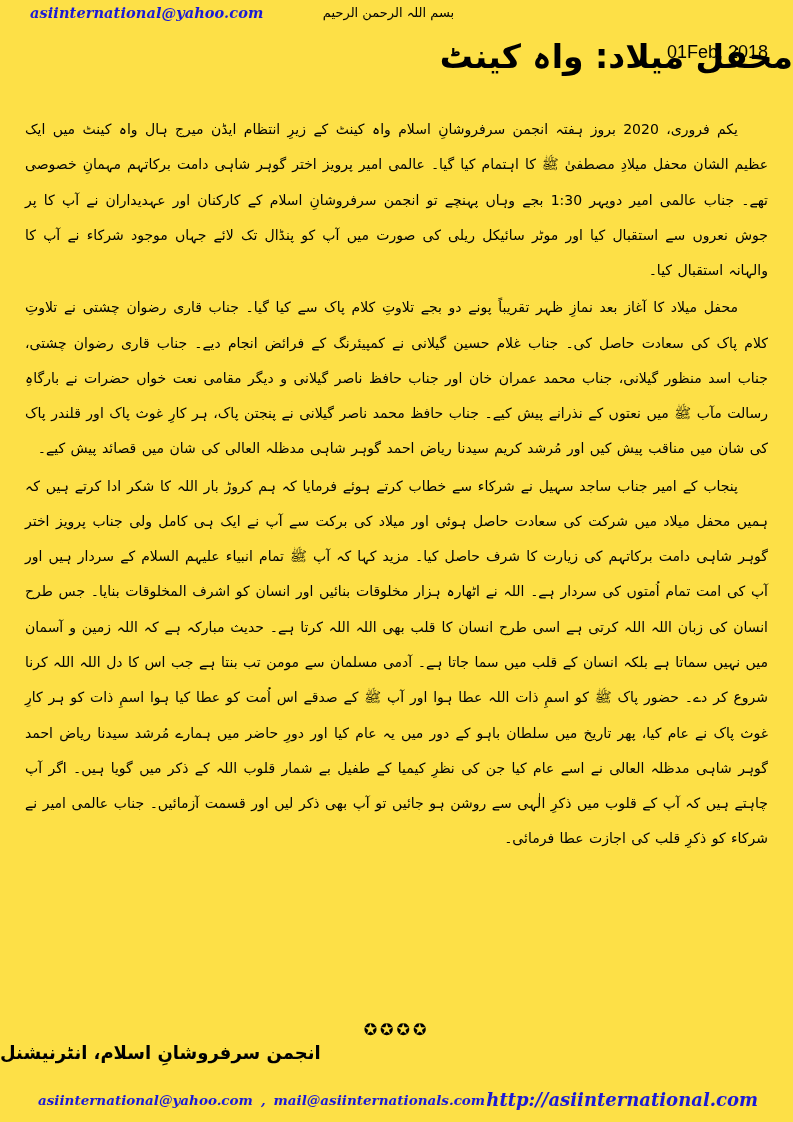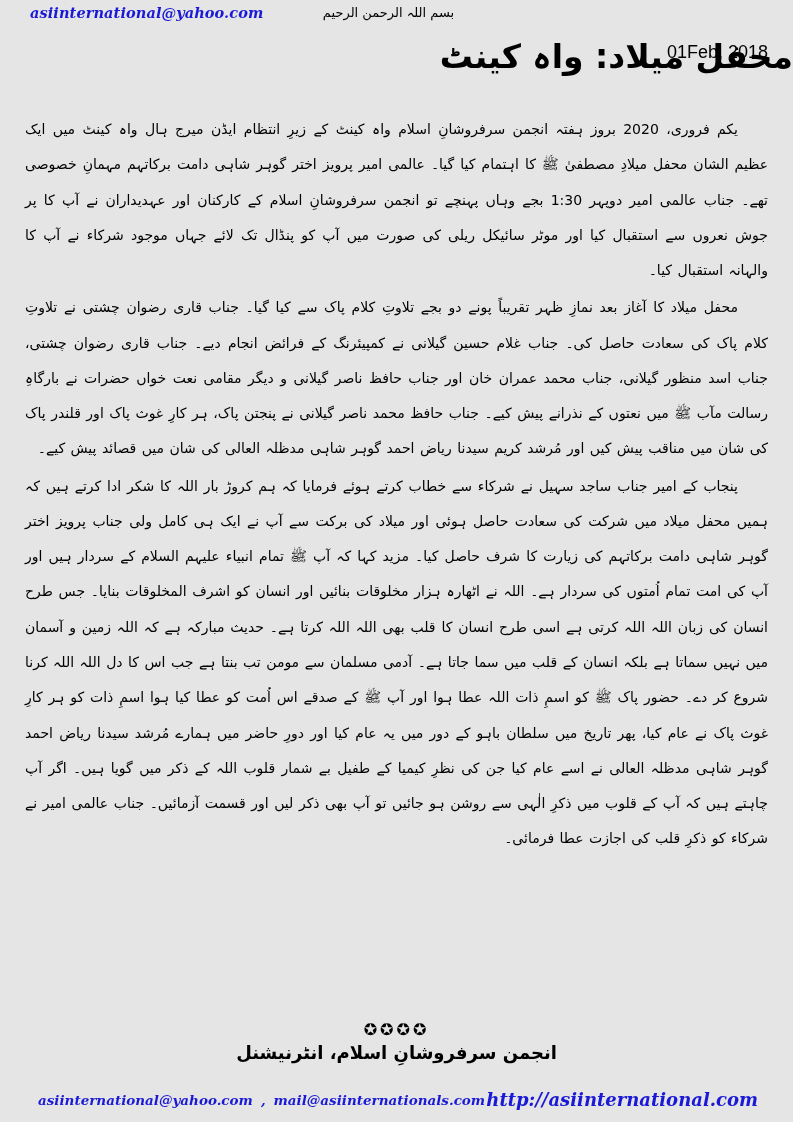--- a/index.html
+++ b/index.html
@@ -4,21 +4,21 @@
 <style>
   html, body {
     margin: 0;
     padding: 0;
     background: #ffffff;
   }
   .page {
     position: relative;
     width: 793px;
     height: 1122px;
-    background: #e5e5e5;
+    background: #fde047;
     overflow: hidden;
     font-family: "DejaVu Sans", sans-serif;
   }
 
   
   .header {
     position: relative;
     height: 100px;
   }
   .header-email {
@@ -96,21 +96,21 @@
     font-size: 16px;
     letter-spacing: 3px;
     color: #000000;
     line-height: 1;
   }
   .org-name {
     position: absolute;
     left: 0;
     right: 0;
     top: 1042px;
-    text-align: center;
+    text-align: left;
     direction: rtl;
     font-family: "DejaVu Sans", sans-serif;
     font-size: 18px;
     font-weight: bold;
     color: #000000;
   }
   .footer-bar {
     position: absolute;
     left: 0;
     right: 0;

